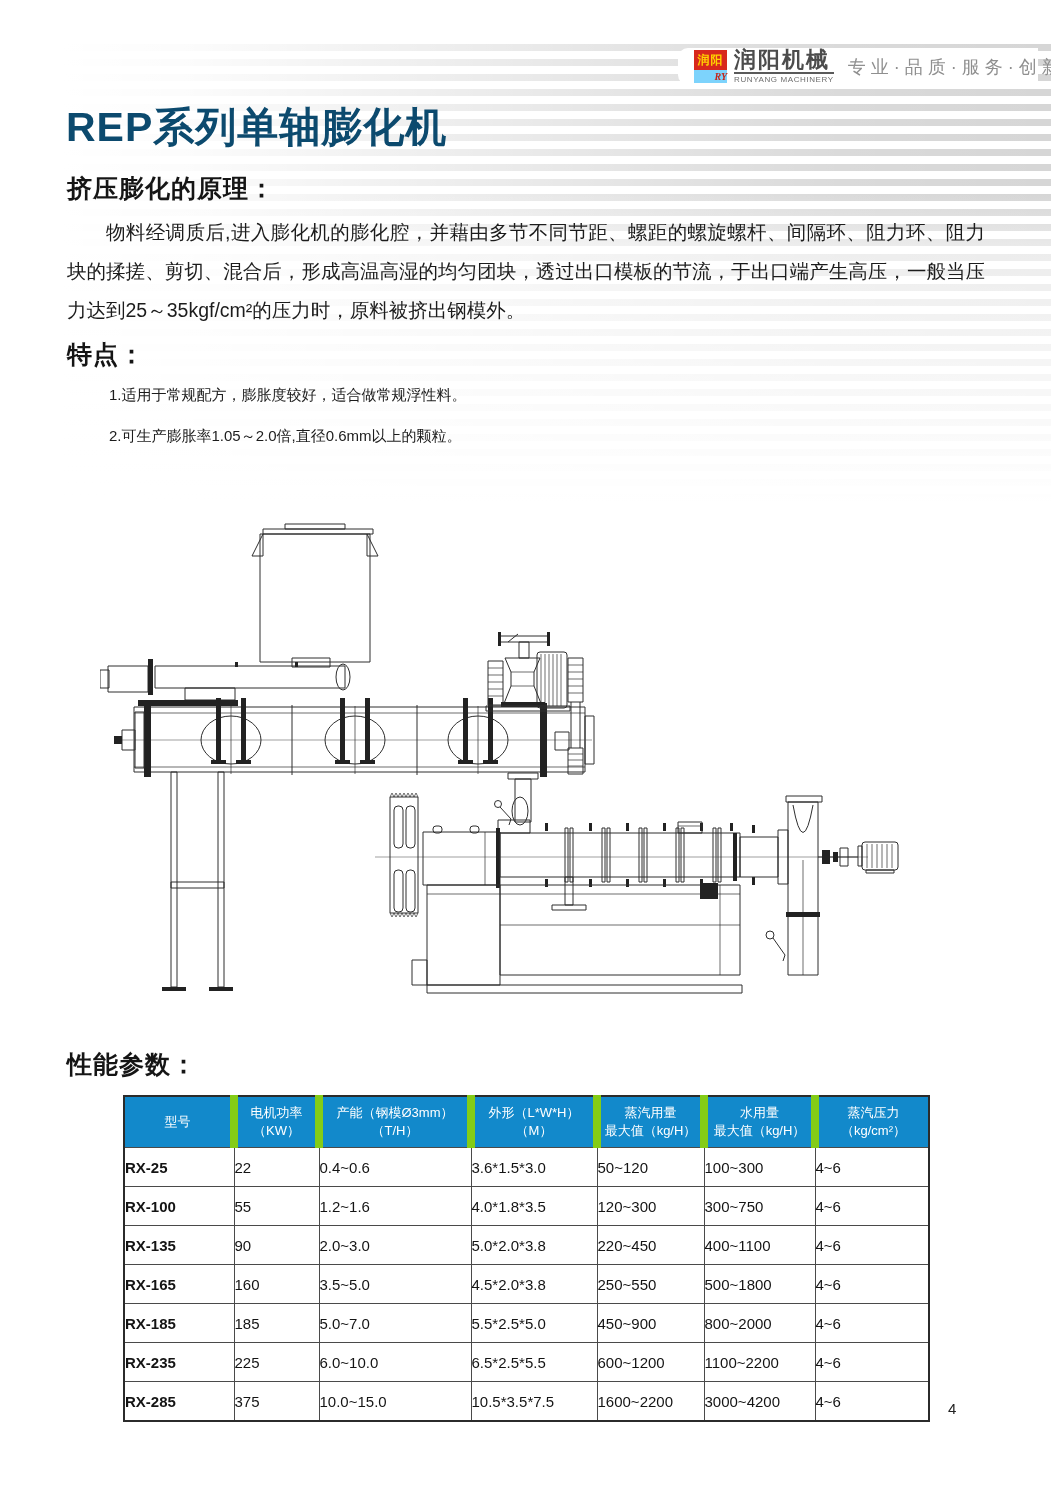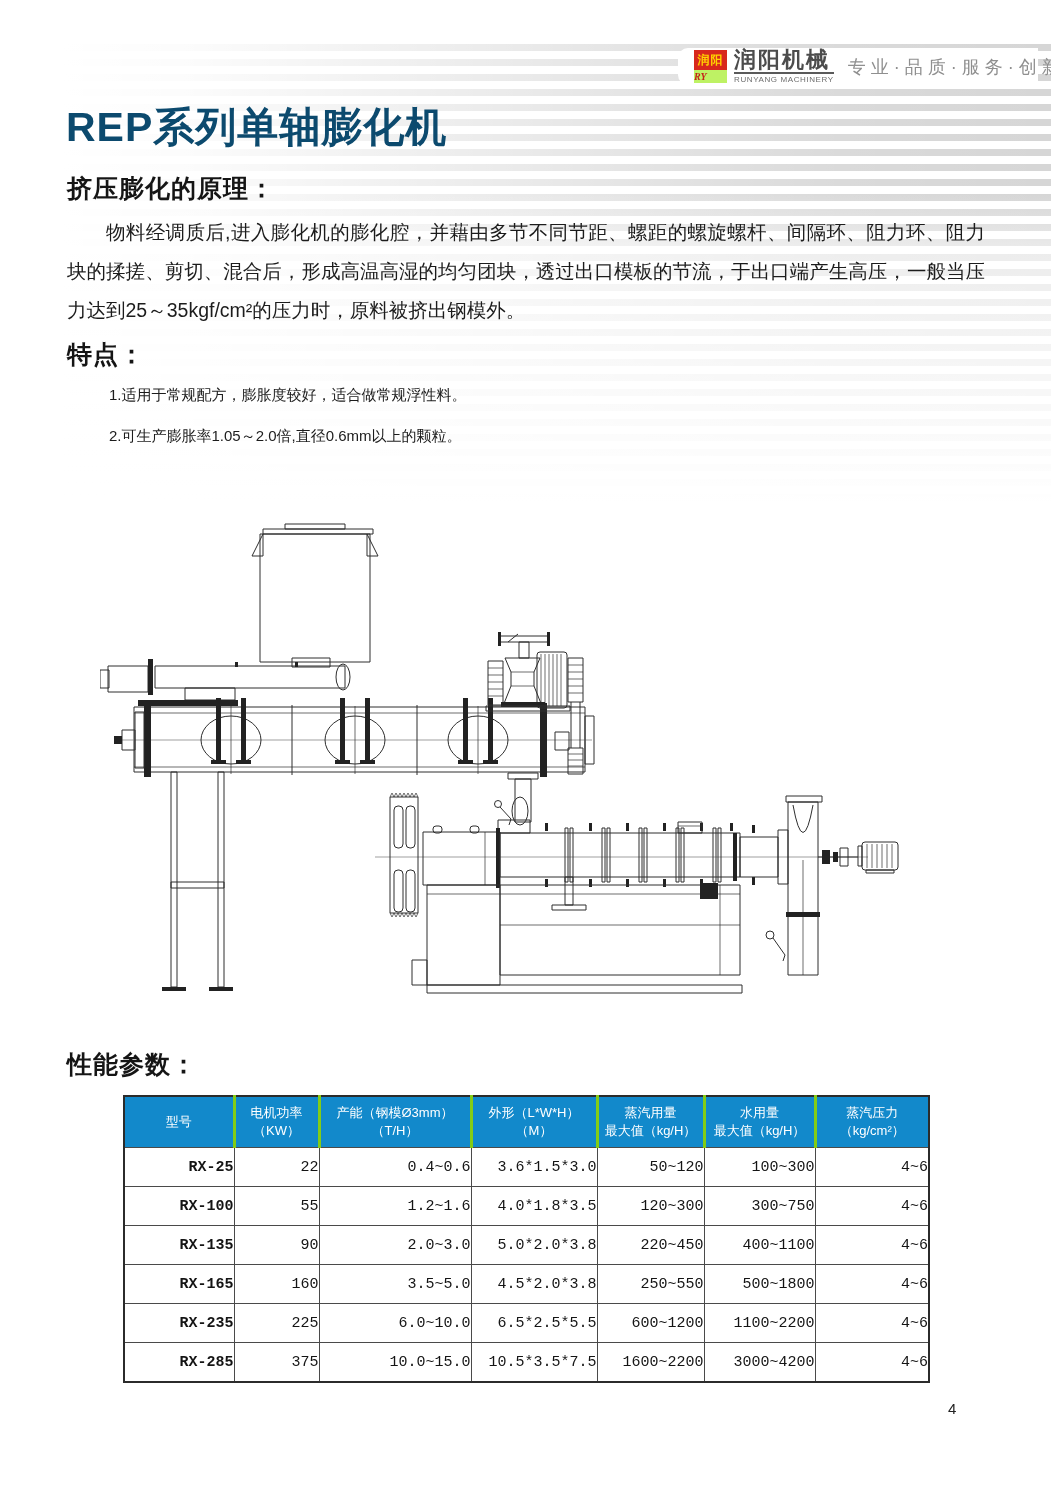--- a/index.html
+++ b/index.html
@@ -13,22 +13,22 @@
     background:linear-gradient(90deg,#ffffff 0%,#ffffff 6%,rgba(255,255,255,.92) 18%,rgba(255,255,255,.55) 45%,rgba(255,255,255,.1) 80%,rgba(255,255,255,0) 100%);}
   .stripes::after{content:"";position:absolute;inset:0;
     background:linear-gradient(180deg,rgba(255,255,255,0) 0px,rgba(255,255,255,0) 150px,rgba(255,255,255,.55) 210px,rgba(255,255,255,.78) 330px,#ffffff 460px);}
 
   
   .logo-band{position:absolute;left:678px;top:48px;width:360px;height:37px;background:#ffffff;
     border-radius:10px 0 0 10px;display:flex;align-items:center;}
   .logo-emblem{width:33px;height:33px;margin-left:16px;display:flex;flex-direction:column;flex:none;}
   .emblem-top{background:#d8281c;color:#ffd400;font-weight:bold;font-size:12px;line-height:20px;
     height:20px;text-align:center;letter-spacing:1px;}
-  .emblem-bottom{background:#bef264;color:#c42318;font-size:10px;line-height:13px;height:13px;
-    text-align:left;font-style:italic;font-family:"Liberation Serif","DejaVu Serif",serif;font-weight:bold;}
+  .emblem-bottom{background:#7dd3fc;color:#c42318;font-size:10px;line-height:13px;height:13px;
+    text-align:right;font-style:italic;font-family:"Liberation Serif","DejaVu Serif",serif;font-weight:bold;}
   .company-block{margin-left:7px;flex:none;}
   .company-cn{font-size:22px;font-weight:bold;color:#4c4c4c;letter-spacing:2px;line-height:22px;
     border-bottom:2px solid #5a5a5a;padding-bottom:1px;}
   .company-en{font-size:8px;color:#6e6e6e;letter-spacing:.6px;margin-top:1px;}
   .tagline{margin-left:14px;font-size:18px;color:#8f8f8f;letter-spacing:5px;white-space:nowrap;}
 
   
   .title{position:absolute;left:66px;top:100px;margin:0;font-size:41px;font-weight:600;
     color:#0c4a6e;letter-spacing:1px;}
   .h2{position:absolute;margin:0;font-size:25px;font-weight:600;color:#151515;letter-spacing:1px;}
@@ -44,25 +44,25 @@
   .diagram *{vector-effect:non-scaling-stroke;}
   .ln{fill:none;stroke:#2e2e2e;stroke-width:1;}
   .lnt{fill:none;stroke:#2e2e2e;stroke-width:.7;}
   .dk{fill:#222;stroke:none;}
   .cl{fill:none;stroke:#777;stroke-width:.7;}
 
   
   .spec-table{position:absolute;left:123px;top:1095px;width:805px;border-collapse:collapse;
     table-layout:fixed;border:2px solid #2b2b2b;}
   .spec-table th{background:#1289cb;color:#ffffff;font-weight:400;font-size:13px;height:50px;
-    vertical-align:middle;text-align:center;border-left:3px solid #84cc16;padding:0;}
+    vertical-align:middle;text-align:center;border-left:8px solid #84cc16;padding:0;}
   .spec-table th:first-child{border-left:none;}
   .spec-table th span{display:block;line-height:1.4;}
-  .spec-table td{border:1px solid #4a4a4a;height:38px;text-align:right;vertical-align:middle;
-    font-size:15px;color:#141414;padding:0;font-family:Liberation Mono, monospace;}
+  .spec-table td{border:1px solid #4a4a4a;height:38px;text-align:left;vertical-align:middle;
+    font-size:15px;color:#141414;padding:0;}
   .spec-table td:first-child{font-weight:bold;}
 
   .page-number{position:absolute;left:948px;top:1400px;font-size:15px;color:#222;}
 </style>
 </head>
 <body>
 
 <div class="page">
 
   <div class="stripes"></div>
@@ -360,20 +360,29 @@
       <tr>
         <td>RX-165</td>
           <td>160</td>
           <td>3.5~5.0</td>
           <td>4.5*2.0*3.8</td>
           <td>250~550</td>
           <td>500~1800</td>
           <td>4~6</td>
       </tr>
       <tr>
+        <td>RX-185</td>
+          <td>185</td>
+          <td>5.0~7.0</td>
+          <td>5.5*2.5*5.0</td>
+          <td>450~900</td>
+          <td>800~2000</td>
+          <td>4~6</td>
+      </tr>
+      <tr>
         <td>RX-235</td>
           <td>225</td>
           <td>6.0~10.0</td>
           <td>6.5*2.5*5.5</td>
           <td>600~1200</td>
           <td>1100~2200</td>
           <td>4~6</td>
       </tr>
       <tr>
         <td>RX-285</td>

